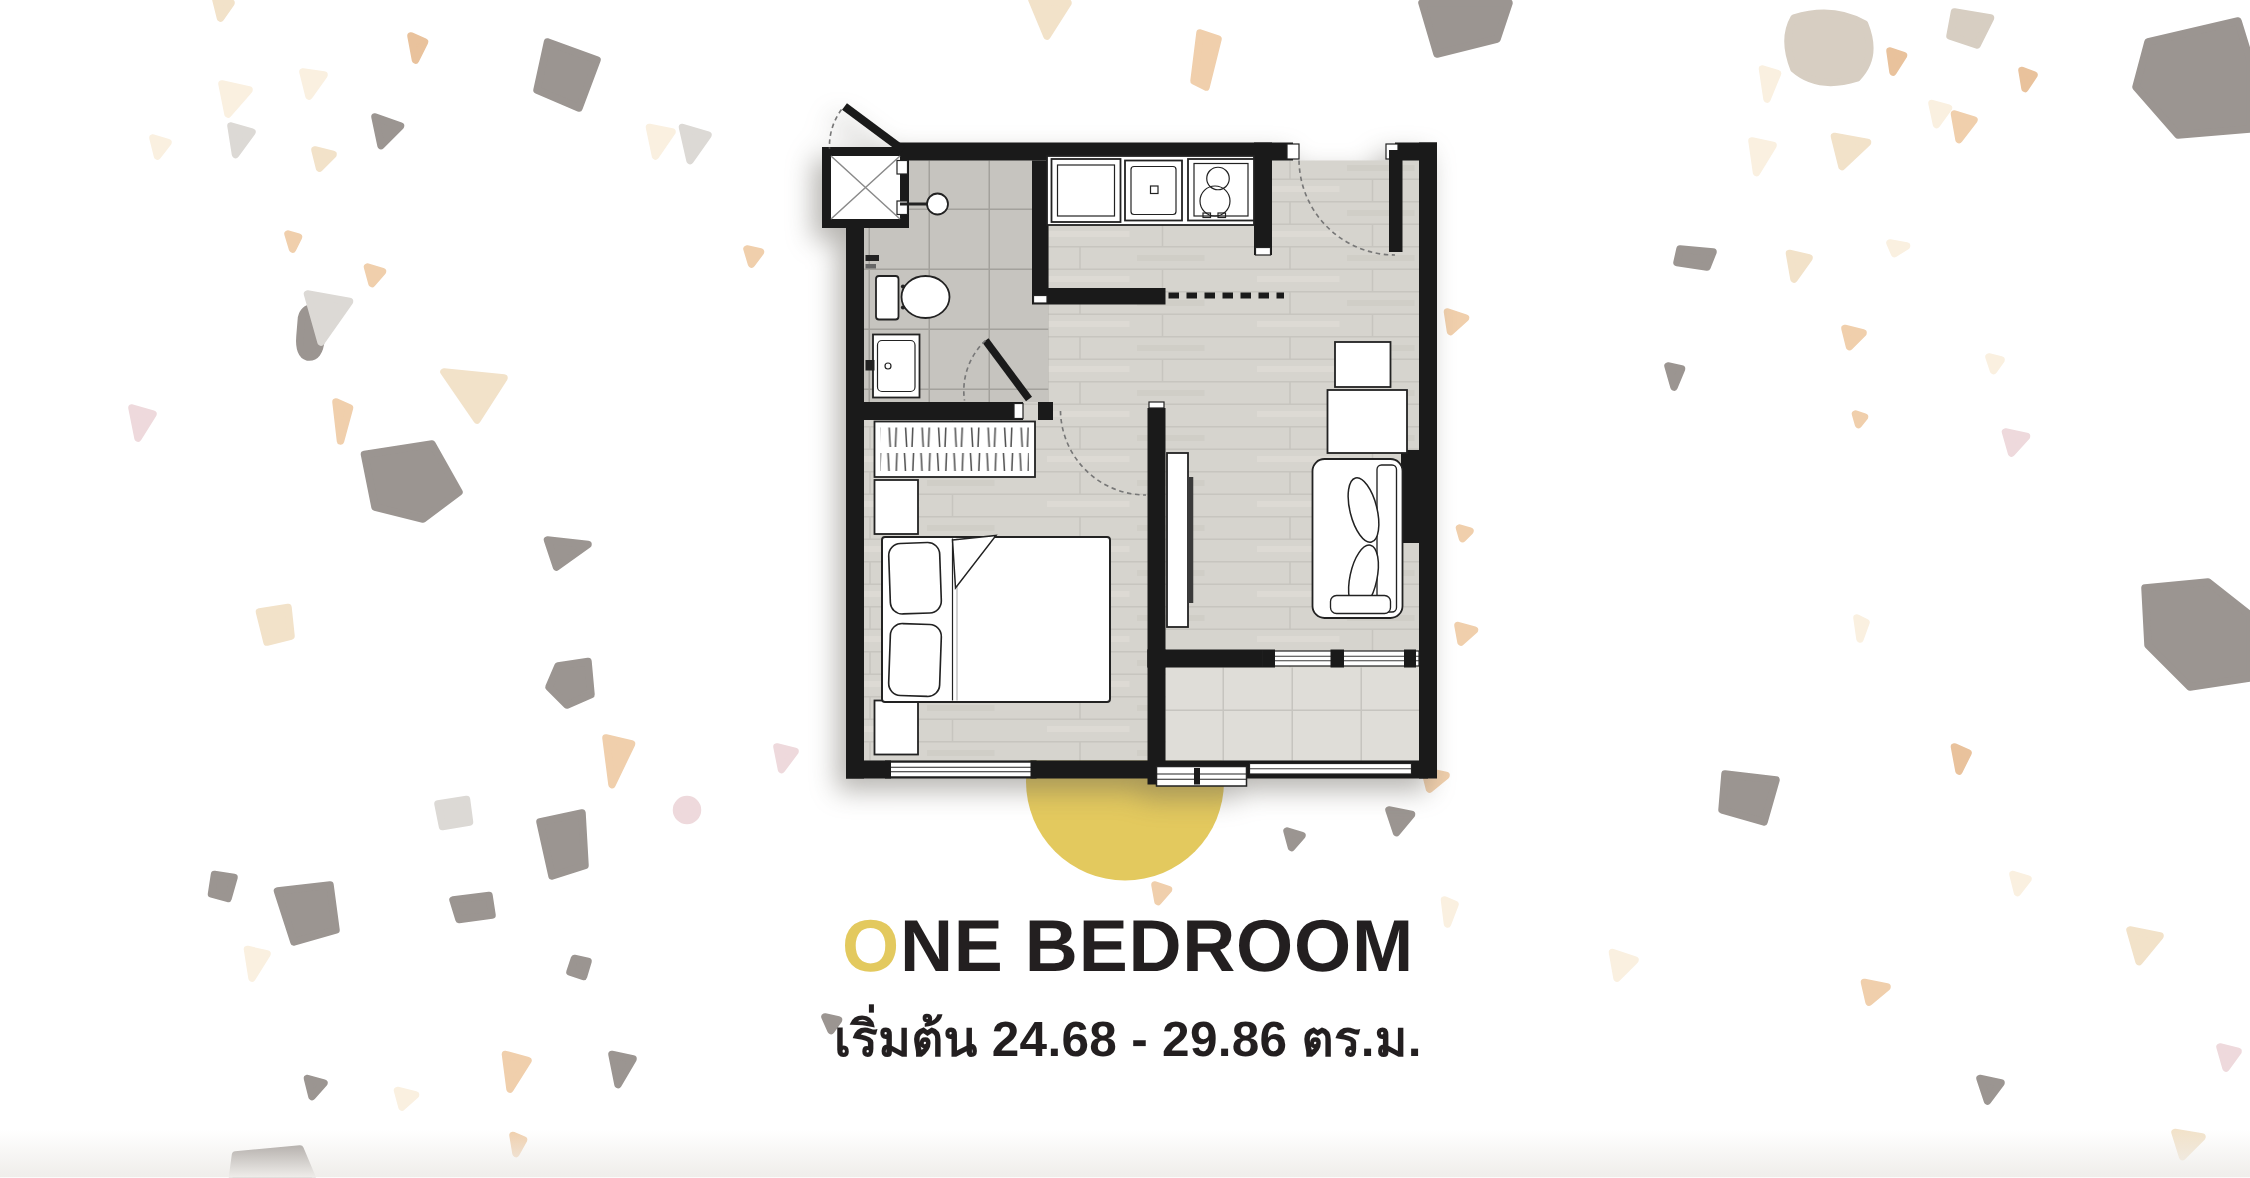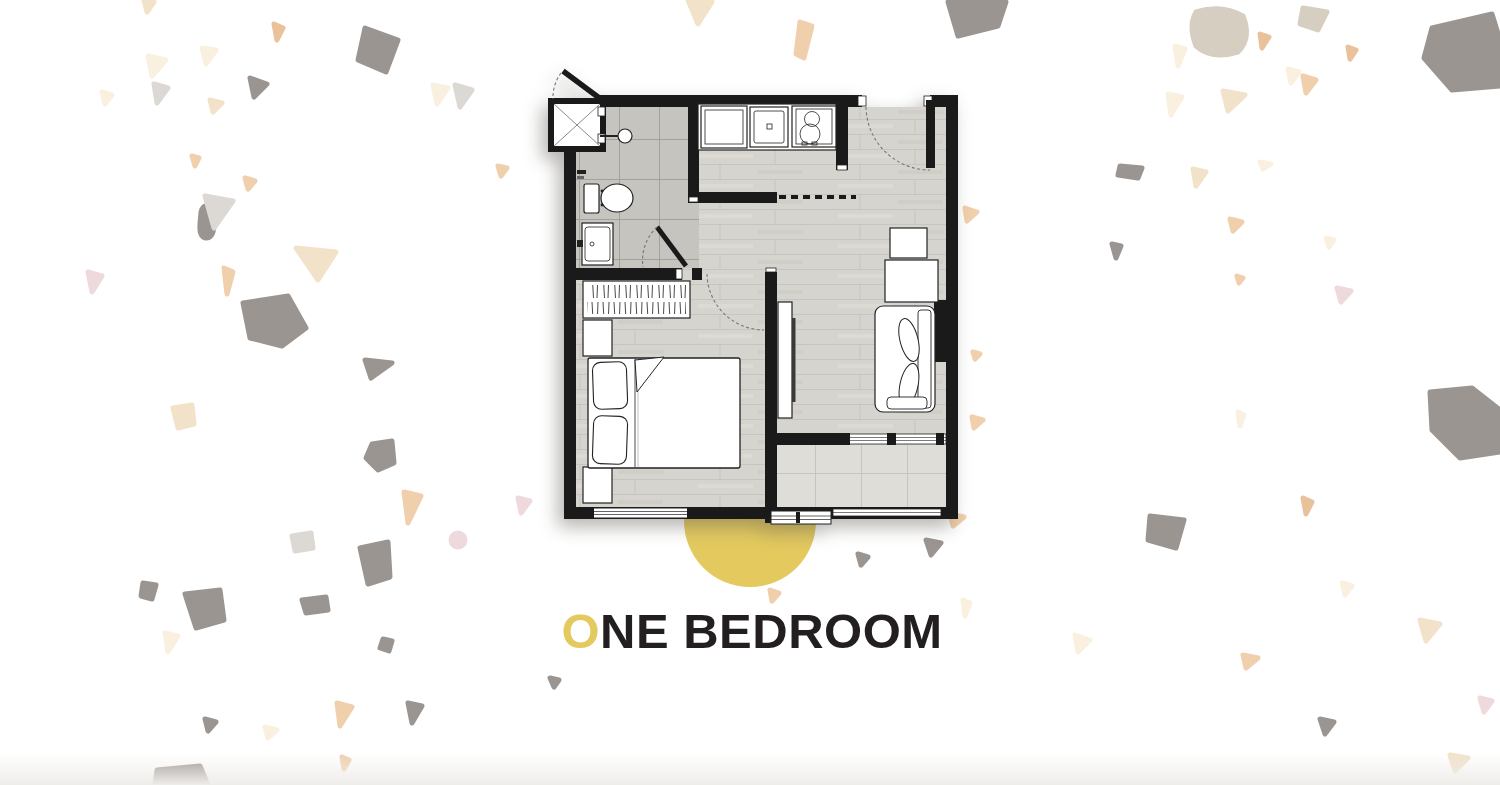--- a/index.html
+++ b/index.html
@@ -325,16 +325,17 @@
         <rect x="378" y="250" width="13" height="98" rx="3" fill="#fff" stroke="#222" stroke-width=".9"></rect>
         <ellipse class="cu" cx="369" cy="280" rx="9" ry="22" transform="rotate(-14 369 280)"></ellipse>
         <ellipse class="cu" cx="369" cy="325" rx="9" ry="22" transform="rotate(12 369 325)"></ellipse>
         <rect x="347" y="337" width="40" height="12" rx="4" fill="#fff" stroke="#222" stroke-width=".9"></rect>
       </g>
     </g>
   </svg>
 
   <div class="caption">
     <h1><span class="hl">O</span><span>NE BEDROOM</span></h1>
+    <div class="sub">เริ่มต้น 24.68 - 29.86 ตร.ม.</div>
   </div>
 
   <div class="bottom-fade"></div>
 </div>
 
 </body></html>

